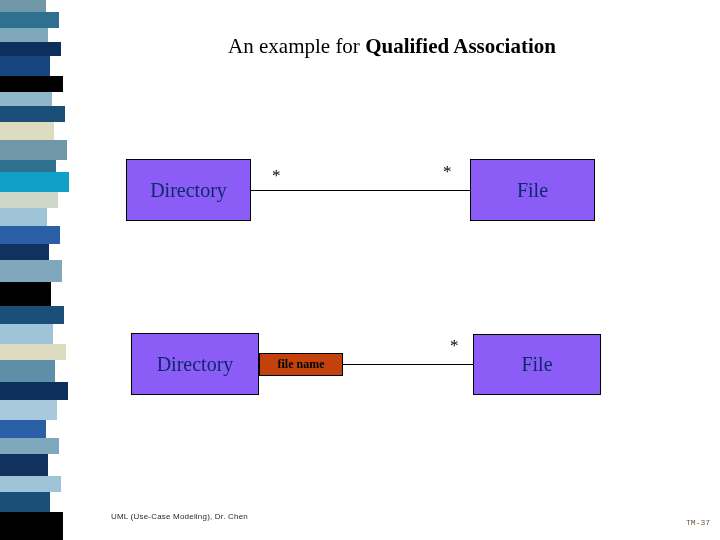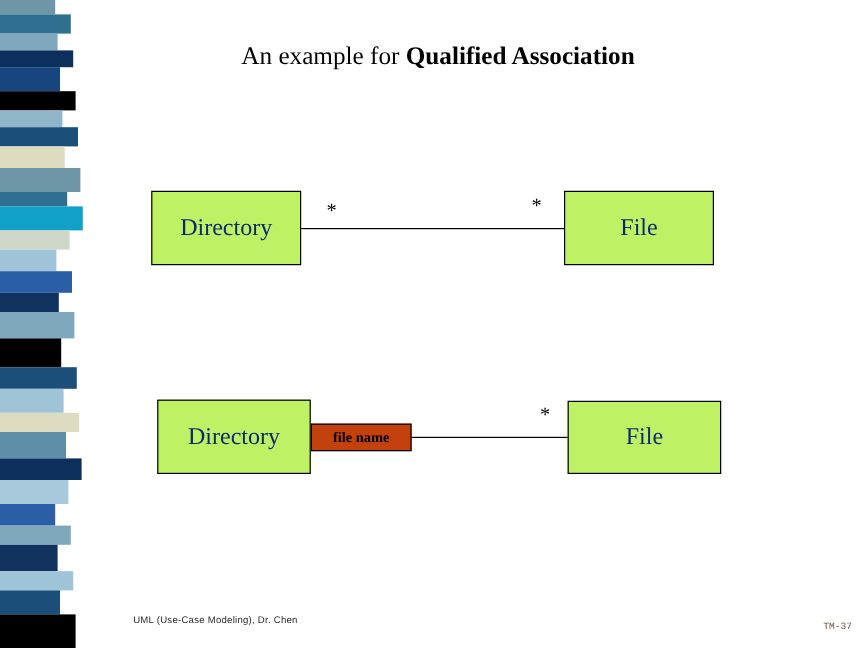--- a/index.html
+++ b/index.html
@@ -31,35 +31,35 @@
   }
   .ribbon .band {
     position: absolute;
     left: 0;
     width: 70px;
   }
 
   
   .title {
     position: absolute;
-    left: 55px;
+    left: 82px;
     top: 34px;
     width: 620px;
     text-align: center;
     font-size: 21px;
     color: #000000;
     font-family: "Liberation Serif", serif;
     white-space: nowrap;
   }
   .title .b { font-weight: bold; }
 
   
   .box {
     position: absolute;
-    background: #bef264;
+    background: #8b5cf6;
     border: 1px solid #000000;
     box-sizing: border-box;
     display: flex;
     align-items: center;
     justify-content: center;
     color: #0b2a6b;
     font-family: "Liberation Serif", serif;
   }
   .box.class-name {
     font-size: 20px;

